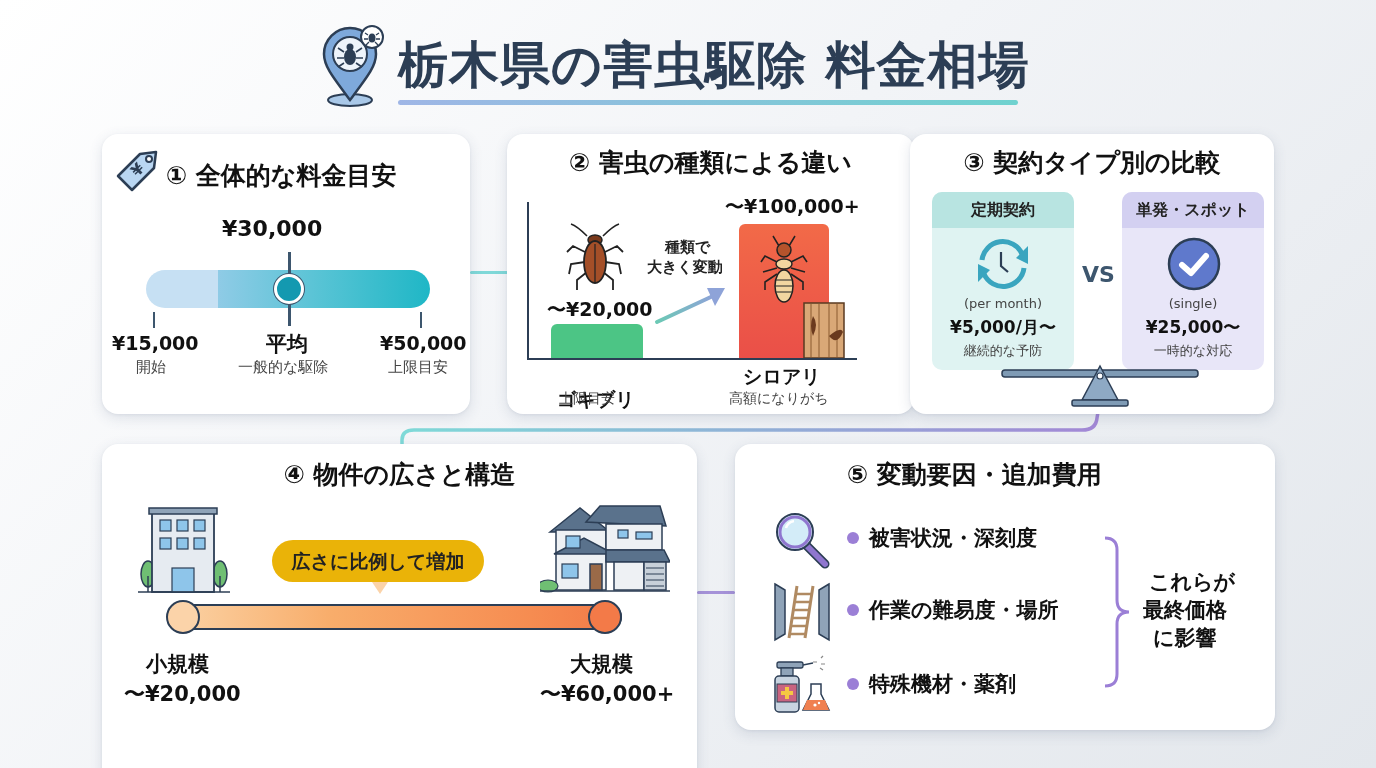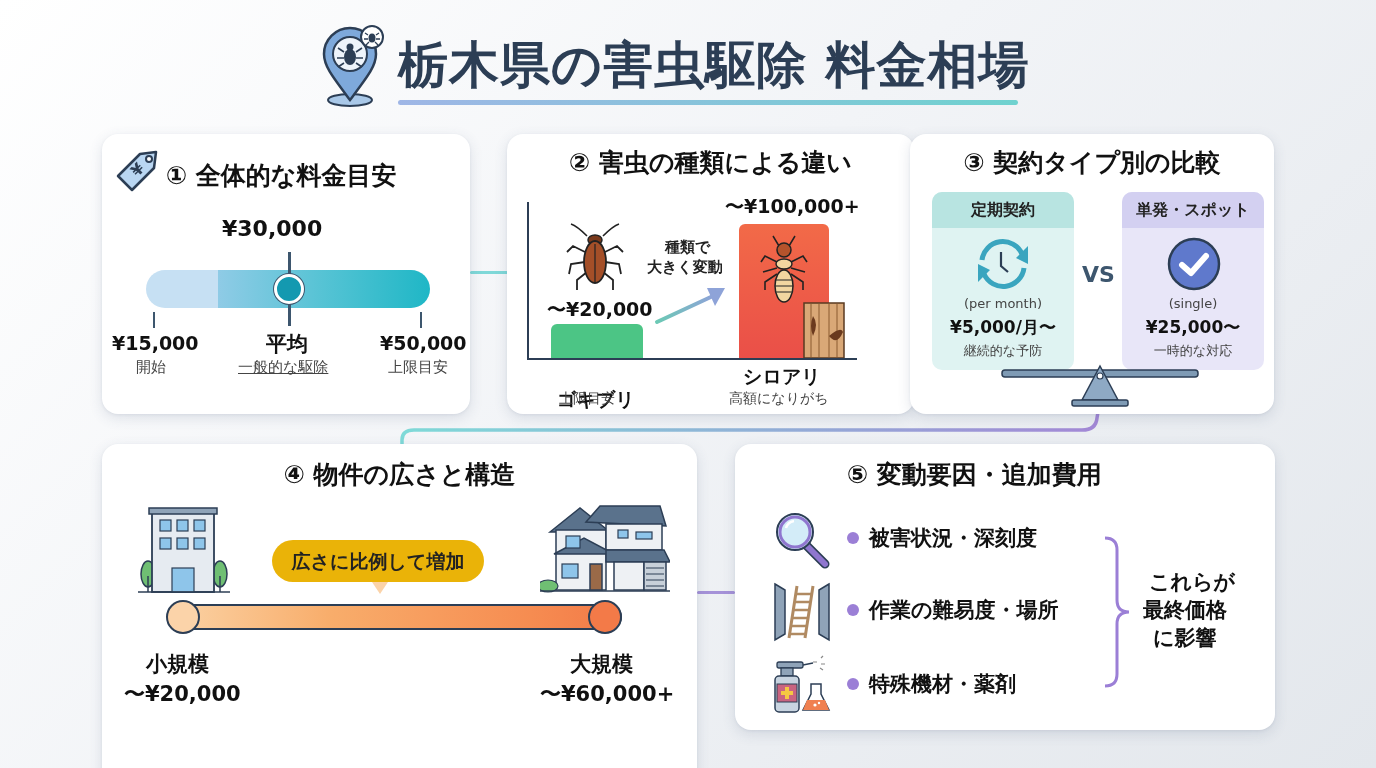--- a/index.html
+++ b/index.html
@@ -83,21 +83,21 @@
     <div style="width:72px; background:#c6e0f3;"></div>
     <div style="flex:1; background:linear-gradient(90deg,#8fcbe6,#55c3d4,#1fb7c6);"></div>
   </div>
   <div class="abs" style="left:186px; top:118px; width:3px; height:74px; background:#3d566e;"></div>
   <div class="abs" style="left:172px; top:140px; width:30px; height:30px; border-radius:50%; background:#1499b0; border:3px solid #fff; box-shadow:0 0 0 1px #3d566e;"></div>
   <div class="abs" style="left:51px; top:178px; width:2px; height:16px; background:#3d566e;"></div>
   <div class="abs" style="left:318px; top:178px; width:2px; height:16px; background:#3d566e;"></div>
   <div class="txt b" style="left:10px; top:198px; font-size:19px; color:#111;">¥15,000</div>
   <div class="txt" style="left:34px; top:224px; font-size:15px; color:#444;">開始</div>
   <div class="txt b" style="left:164px; top:196px; font-size:21px; color:#111;">平均</div>
-  <div class="txt" style="left:136px; top:224px; font-size:15px; color:#444;text-decoration:underline;">一般的な駆除</div>
+  <div class="txt" style="left:136px; top:224px; font-size:15px; color:#444;">一般的な駆除</div>
   <div class="txt b" style="left:278px; top:198px; font-size:19px; color:#111;">¥50,000</div>
   <div class="txt" style="left:286px; top:224px; font-size:15px; color:#444;">上限目安</div>
 </div>
 
 <div class="card" style="left:507px; top:134px; width:407px; height:280px;">
   <div class="card-title center-x" style="top:12px;">② 害虫の種類による違い</div>
   <div class="abs" style="left:20px; top:68px; width:2px; height:158px; background:#2c3e55;"></div>
   <div class="abs" style="left:20px; top:224px; width:330px; height:2px; background:#2c3e55;"></div>
 
   <svg class="abs" style="left:58px; top:88px;" width="60" height="70" viewBox="0 0 60 70">

